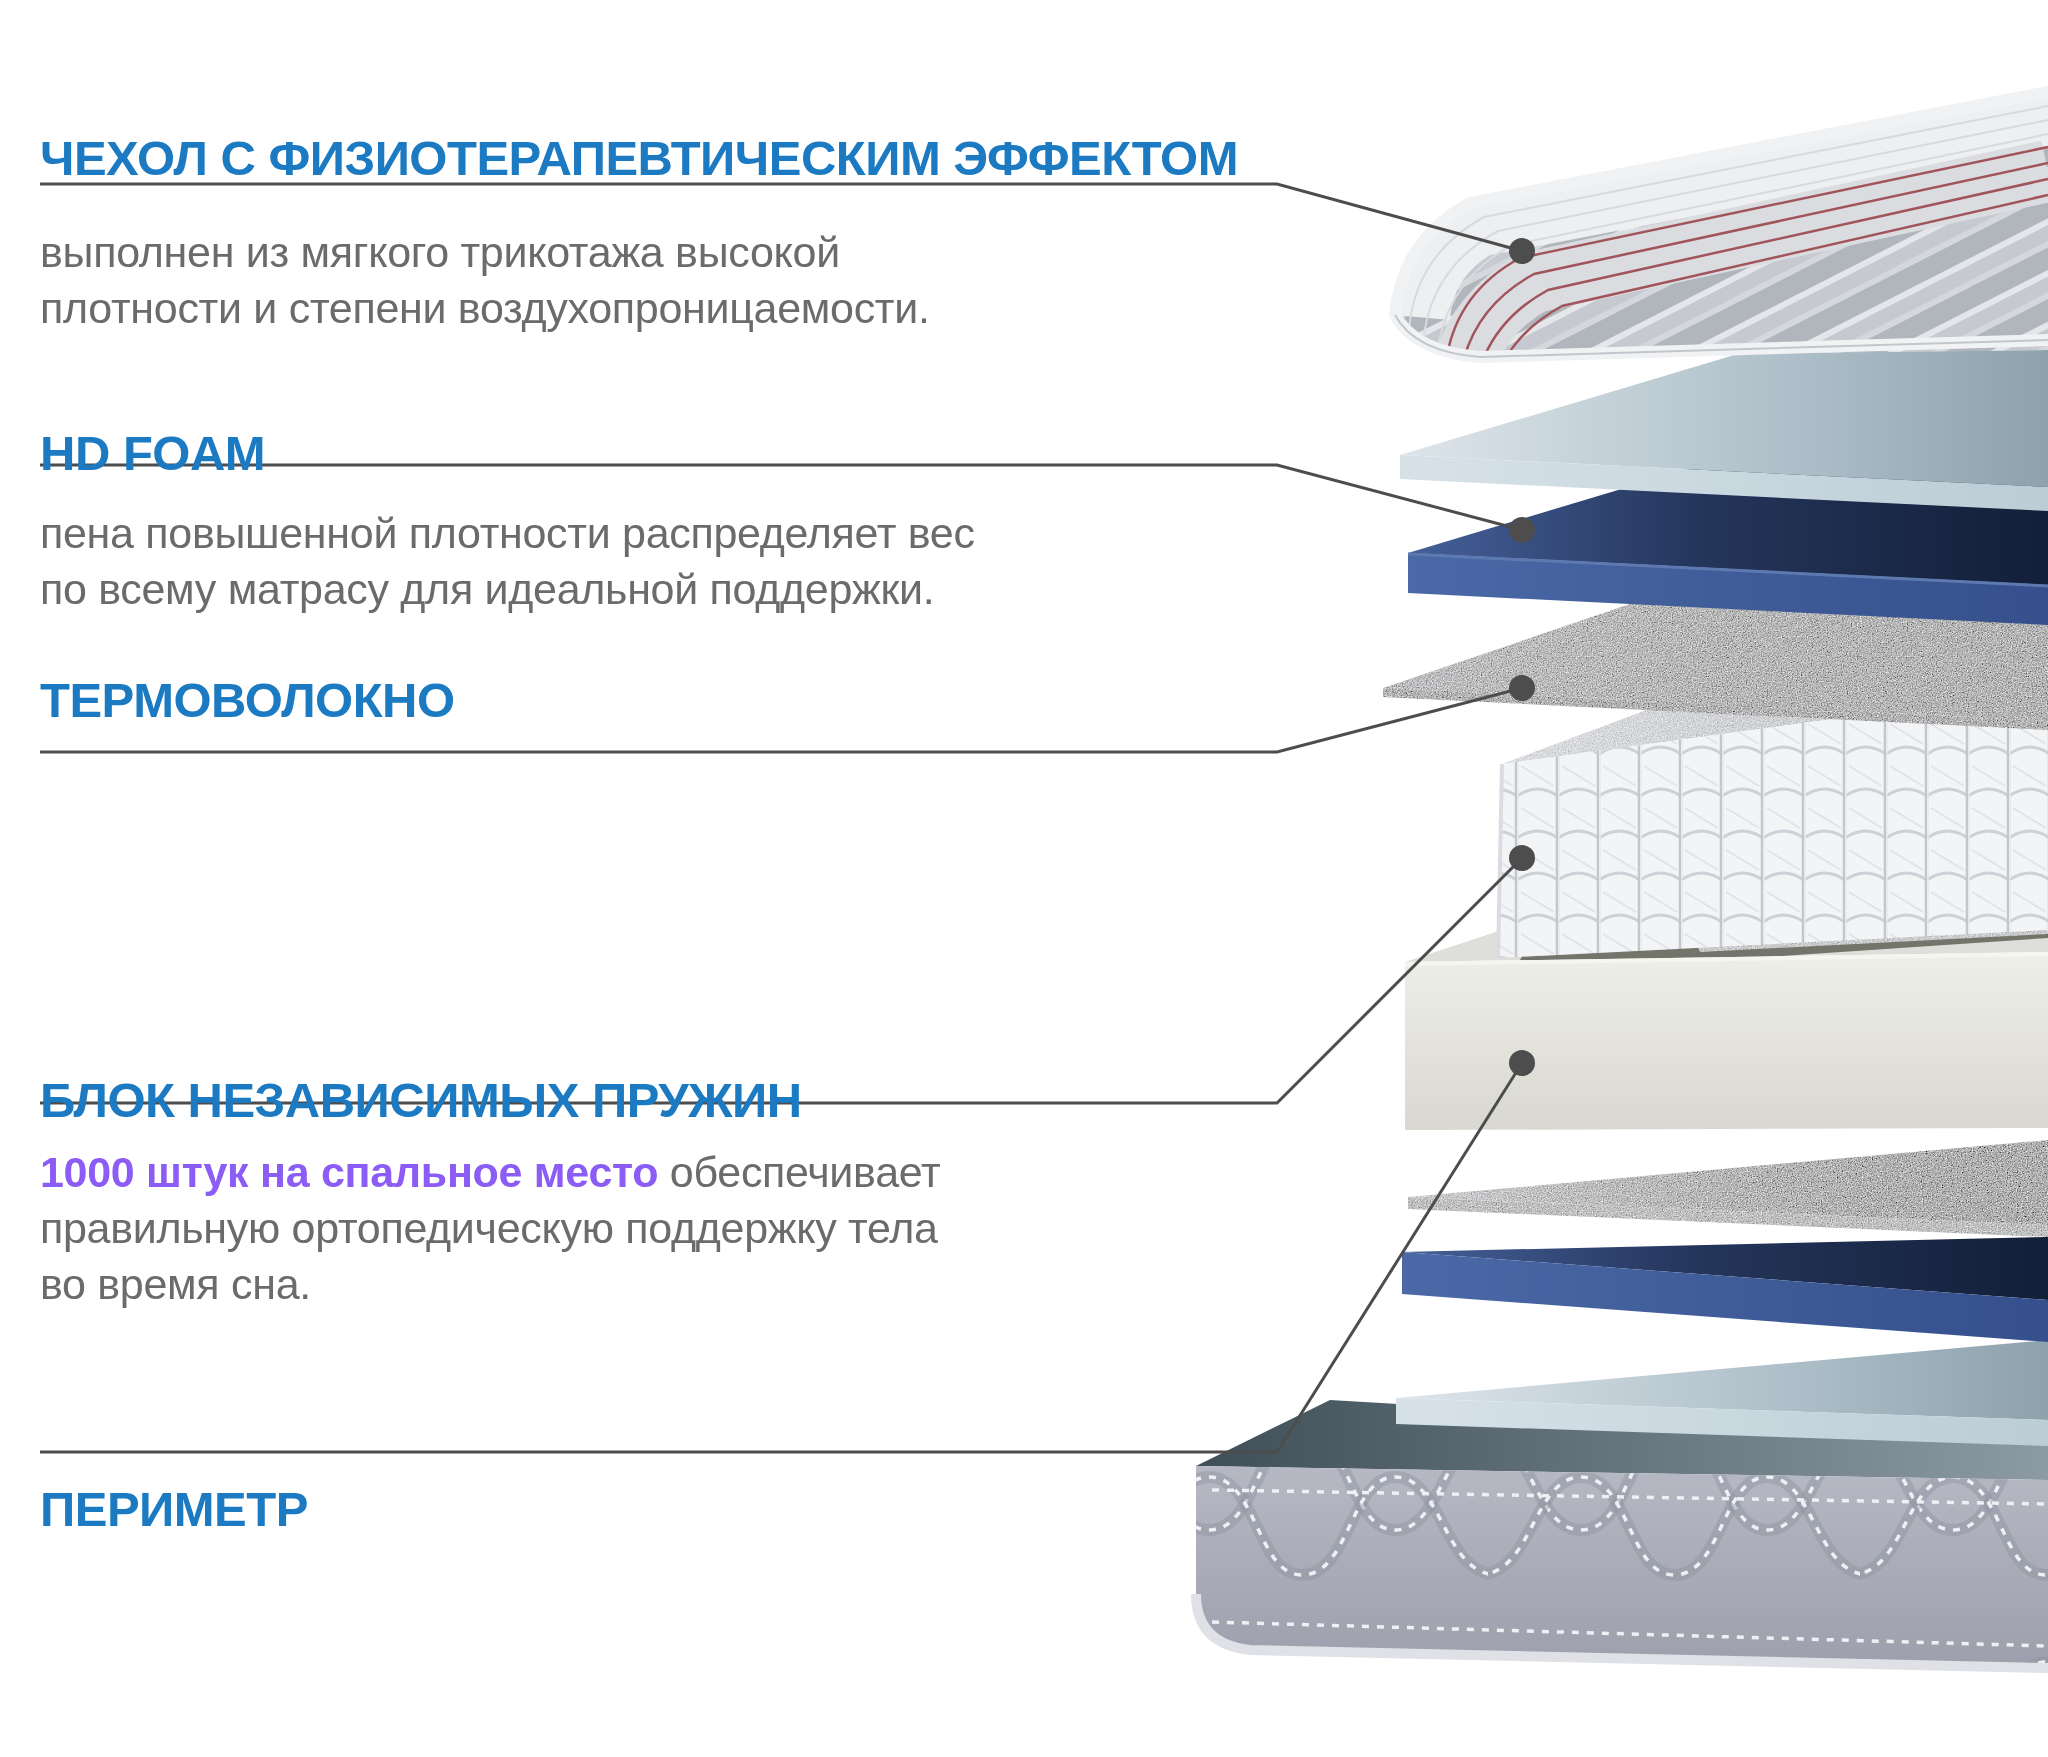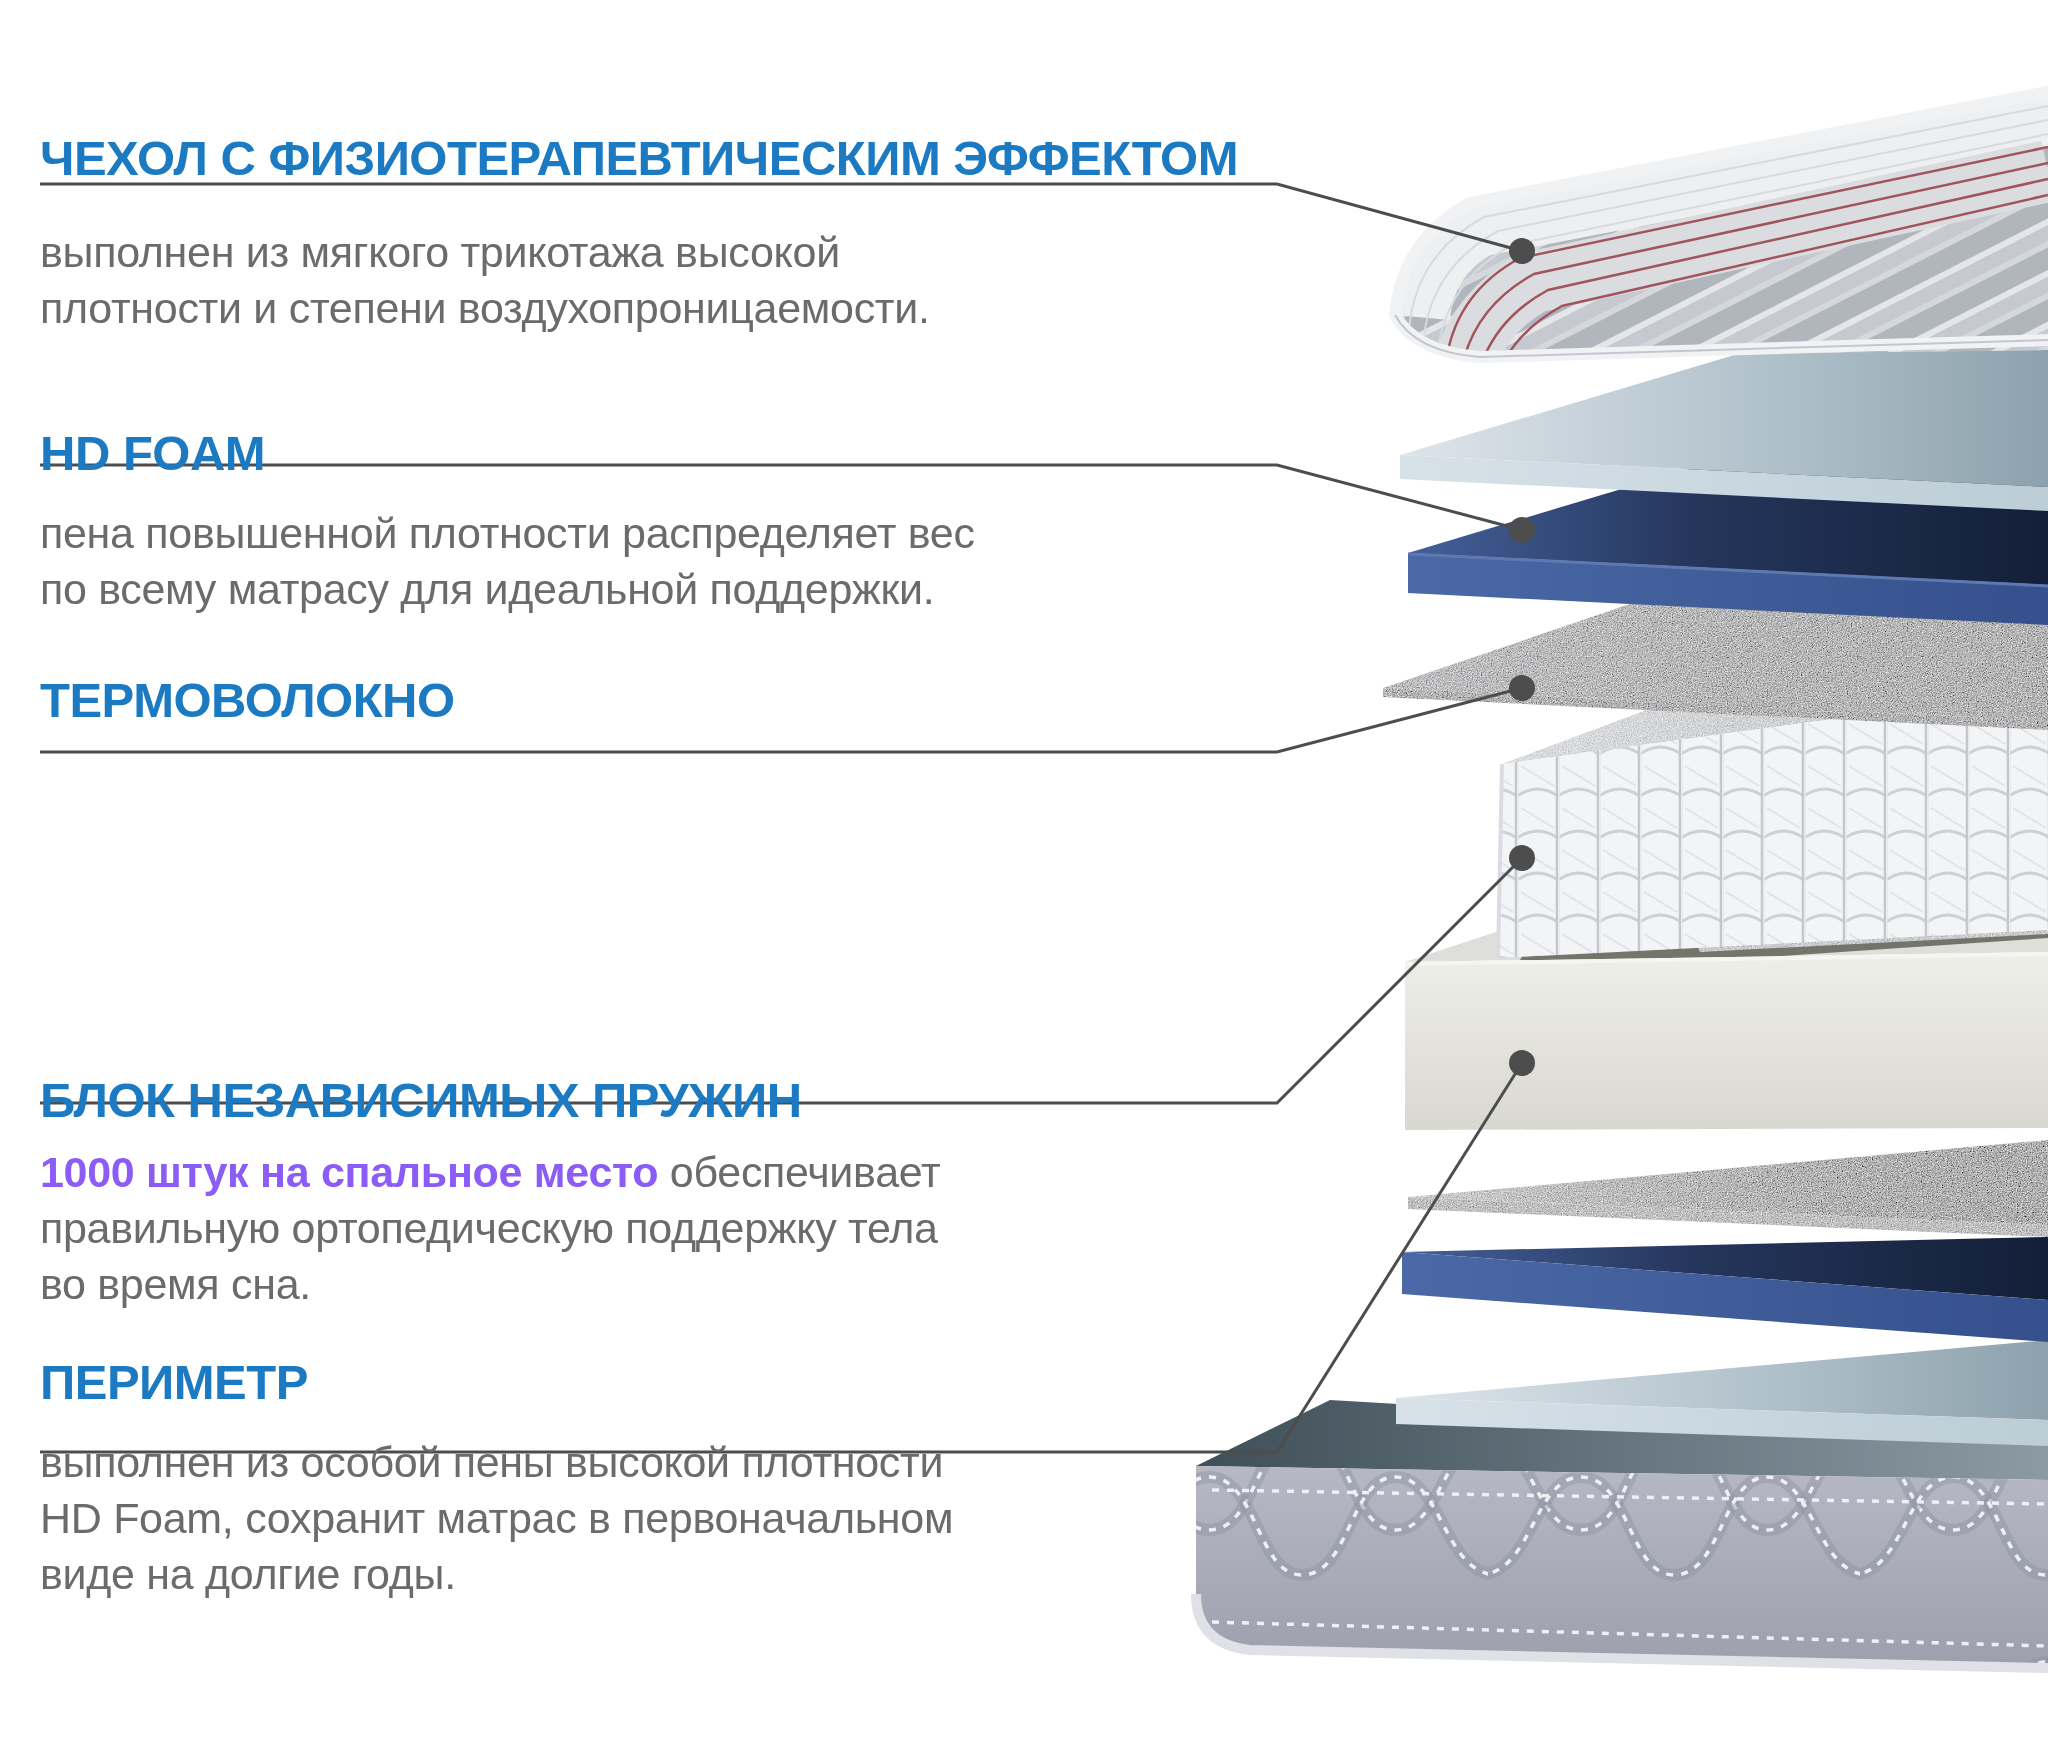--- a/index.html
+++ b/index.html
@@ -219,20 +219,15 @@
 
 <div class="sec" style="top:1046px">
   <div class="h">БЛОК НЕЗАВИСИМЫХ ПРУЖИН</div>
   <div class="b" style="margin-top:16px">
     <div class="line"><span class="lead">1000 штук на спальное место</span><span> обеспечивает</span></div>
     <div class="line">правильную ортопедическую поддержку тела</div>
     <div class="line">во время сна.</div>
   </div>
 </div>
 
-<div class="sec" style="top:1328px">
+<div class="sec" style="top:1455px">
   <div class="h">ПЕРИМЕТР</div>
-  <div class="b" style="margin-top:24px">
-    <div class="line">выполнен из особой пены высокой плотности</div>
-    <div class="line">HD Foam, сохранит матрас в первоначальном</div>
-    <div class="line">виде на долгие годы.</div>
-  </div>
 </div>
 
 </body></html>

